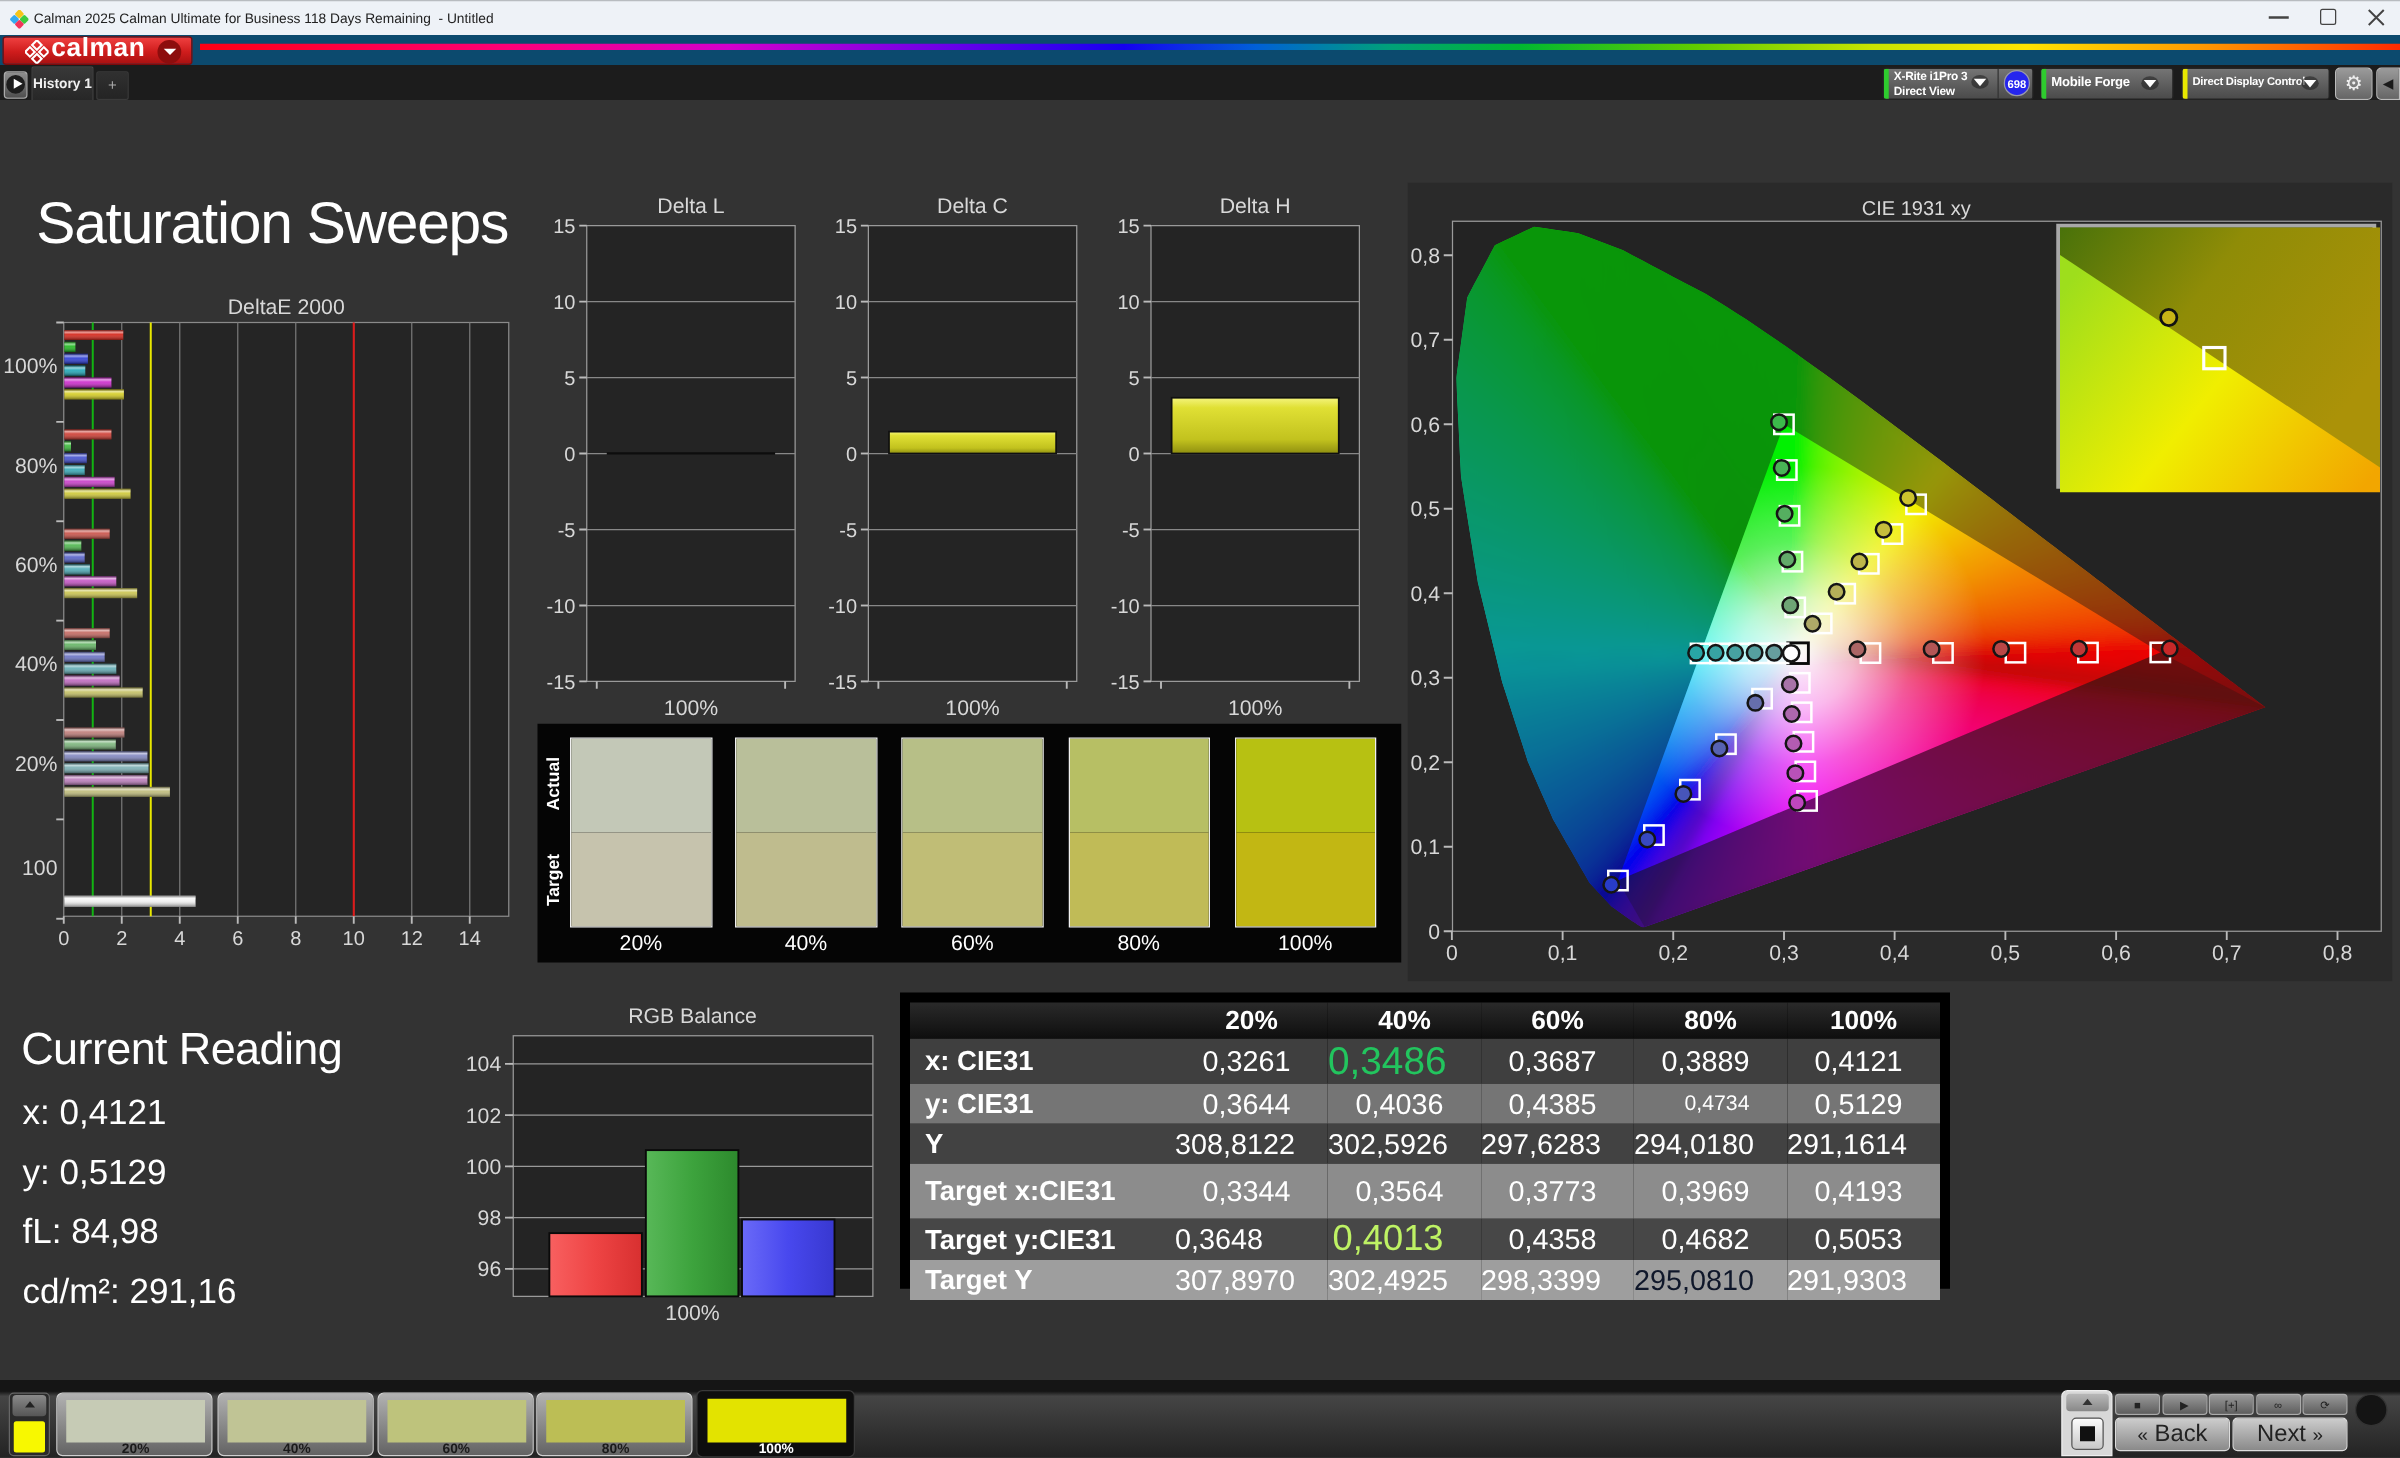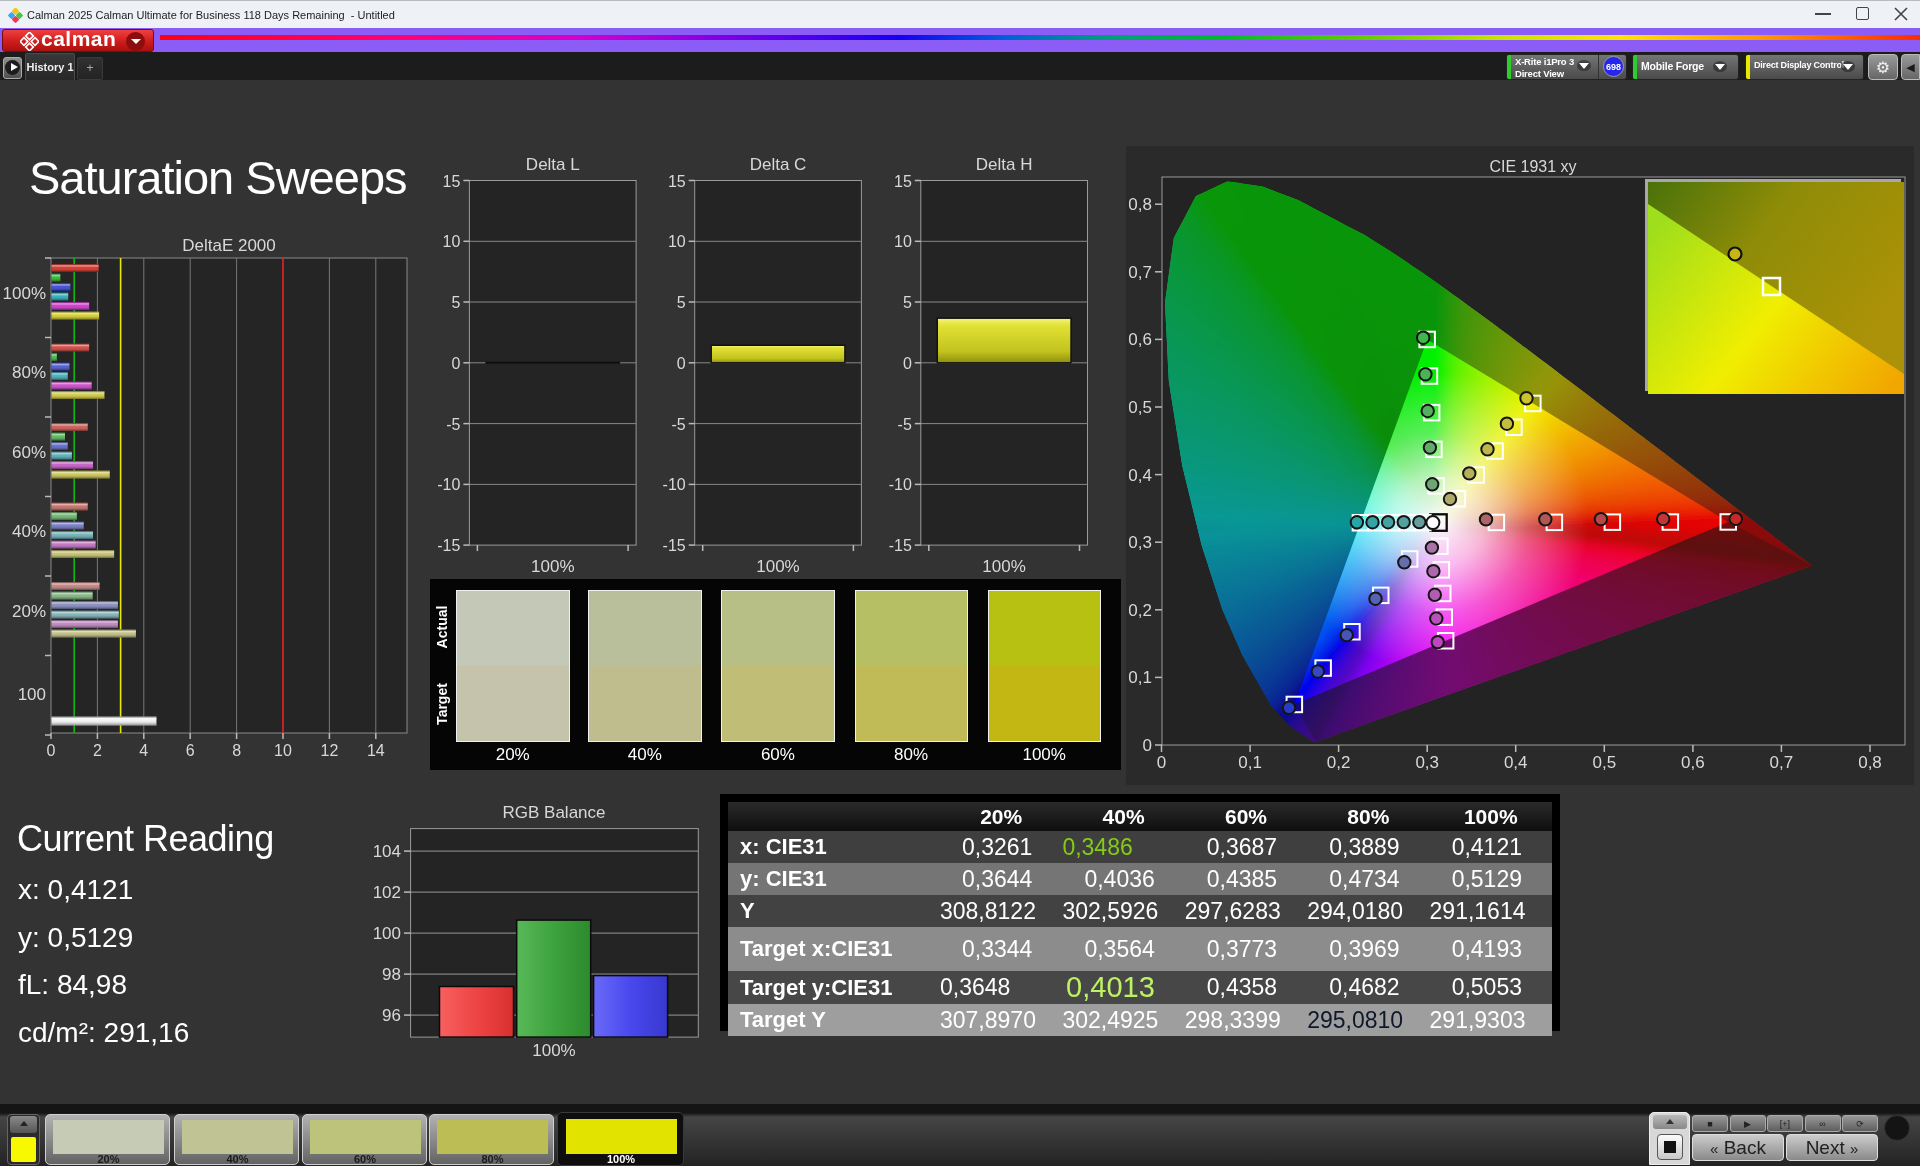--- a/index.html
+++ b/index.html
@@ -10,21 +10,21 @@
       <rect x="11" y="6" width="7" height="7" rx="1.5" fill="#3ecc3e" transform="rotate(45 14.5 9.5)"></rect>
       <rect x="6" y="11" width="7" height="7" rx="1.5" fill="#f2355b" transform="rotate(45 9.5 14.5)"></rect>
     </svg>
 <div style="position:absolute;left:27px;top:8px;font-size:11px;color:#222">Calman 2025 Calman Ultimate for Business 118 Days Remaining&nbsp; - Untitled</div>
 <div style="position:absolute;left:1815px;top:12px;width:16px;height:2px;background:#444"></div>
 <div style="position:absolute;left:1856px;top:6px;width:13px;height:13px;border:1.6px solid #444;border-radius:2px"></div>
 <svg style="position:absolute;left:1894px;top:6px" width="14" height="14" viewBox="0 0 14 14">
       <path d="M1,1 L13,13 M13,1 L1,13" stroke="#444" stroke-width="1.6"></path>
     </svg>
 </div>
-<div style="position:absolute;left:0;top:28px;width:1920px;height:24px;background:#8b5cf6">
+<div style="position:absolute;left:0;top:28px;width:1920px;height:24px;background:#0c4a6e">
 <div style="position:absolute;left:160px;top:7px;width:1760px;height:5px;background:linear-gradient(90deg,#ff0013 0%,#ff0077 14%,#d400cc 24%,#6a00e8 34%,#1500f0 42%,#0060d8 48%,#00a07a 54%,#00b830 60%,#60cc00 68%,#c8e400 76%,#ffe400 83%,#ff9900 91%,#ff2a00 100%)"></div>
 <div style="position:absolute;left:2px;top:1px;width:152px;height:23px;border-radius:3px;background:linear-gradient(#ef4040,#cf1c1c 55%,#a91111);border:1px solid #7d0a0a">
 <svg style="position:absolute;left:17px;top:2px" width="19" height="19" viewBox="0 0 24 24">
         <g fill="none" stroke="#fff" stroke-width="2.1">
           <rect x="8.6" y="1.6" width="6.8" height="6.8" transform="rotate(45 12 5)"></rect>
           <rect x="1.6" y="8.6" width="6.8" height="6.8" transform="rotate(45 5 12)"></rect>
           <rect x="15.6" y="8.6" width="6.8" height="6.8" transform="rotate(45 19 12)"></rect>
           <rect x="8.6" y="15.6" width="6.8" height="6.8" transform="rotate(45 12 19)"></rect>
         </g>
       </svg>
@@ -794,31 +794,31 @@
           <td></td>
           <td style="text-align:center;color:#fff;font-weight:bold;font-size:21px">20%</td>
           <td style="text-align:center;color:#fff;font-weight:bold;font-size:21px">40%</td>
           <td style="text-align:center;color:#fff;font-weight:bold;font-size:21px">60%</td>
           <td style="text-align:center;color:#fff;font-weight:bold;font-size:21px">80%</td>
           <td style="text-align:center;color:#fff;font-weight:bold;font-size:21px">100%</td>
         </tr>
 <tr style="height:32px;background:#3f3f3f">
           <td style="color:#fff;font-weight:bold;font-size:22px;padding-left:12px">x: CIE31</td>
 <td style="text-align:right;color:#fff;font-size:23px;padding-right:30px">0,3261</td>
-<td style="text-align:left;color:#84cc16;font-size:23px;padding-right:30px">0,3486</td>
+<td style="text-align:left;color:#22c55e;font-size:31px;padding-right:30px">0,3486</td>
 <td style="text-align:right;color:#fff;font-size:23px;padding-right:30px">0,3687</td>
 <td style="text-align:right;color:#fff;font-size:23px;padding-right:30px">0,3889</td>
 <td style="text-align:right;color:#fff;font-size:23px;padding-right:30px">0,4121</td>
 </tr>
 <tr style="height:32px;background:#757575">
           <td style="color:#fff;font-weight:bold;font-size:22px;padding-left:12px">y: CIE31</td>
 <td style="text-align:right;color:#fff;font-size:23px;padding-right:30px">0,3644</td>
 <td style="text-align:right;color:#fff;font-size:23px;padding-right:30px">0,4036</td>
 <td style="text-align:right;color:#fff;font-size:23px;padding-right:30px">0,4385</td>
-<td style="text-align:right;color:#fff;font-size:23px;padding-right:30px">0,4734</td>
+<td style="text-align:right;color:#fff;font-size:17px;padding-right:30px">0,4734</td>
 <td style="text-align:right;color:#fff;font-size:23px;padding-right:30px">0,5129</td>
 </tr>
 <tr style="height:32px;background:#424242">
           <td style="color:#fff;font-weight:bold;font-size:22px;padding-left:12px">Y</td>
 <td style="text-align:right;color:#fff;font-size:23px;padding-right:30px">308,8122</td>
 <td style="text-align:right;color:#fff;font-size:23px;padding-right:30px">302,5926</td>
 <td style="text-align:right;color:#fff;font-size:23px;padding-right:30px">297,6283</td>
 <td style="text-align:right;color:#fff;font-size:23px;padding-right:30px">294,0180</td>
 <td style="text-align:right;color:#fff;font-size:23px;padding-right:30px">291,1614</td>
 </tr>

